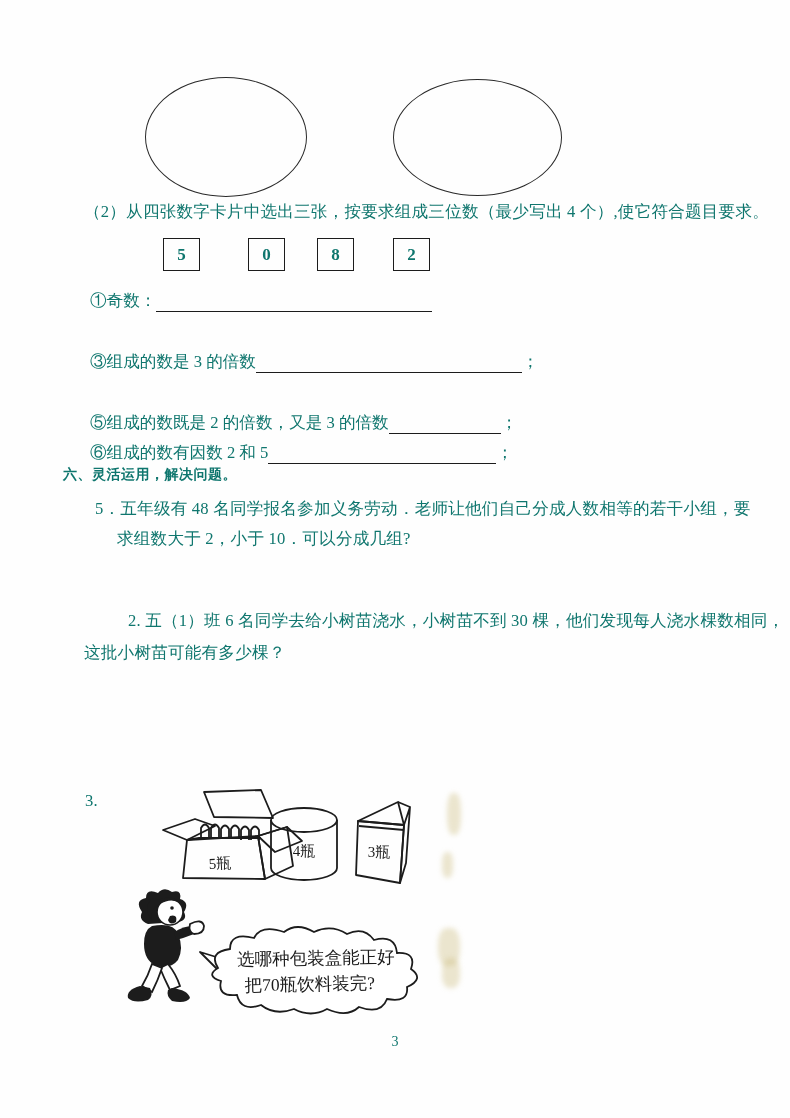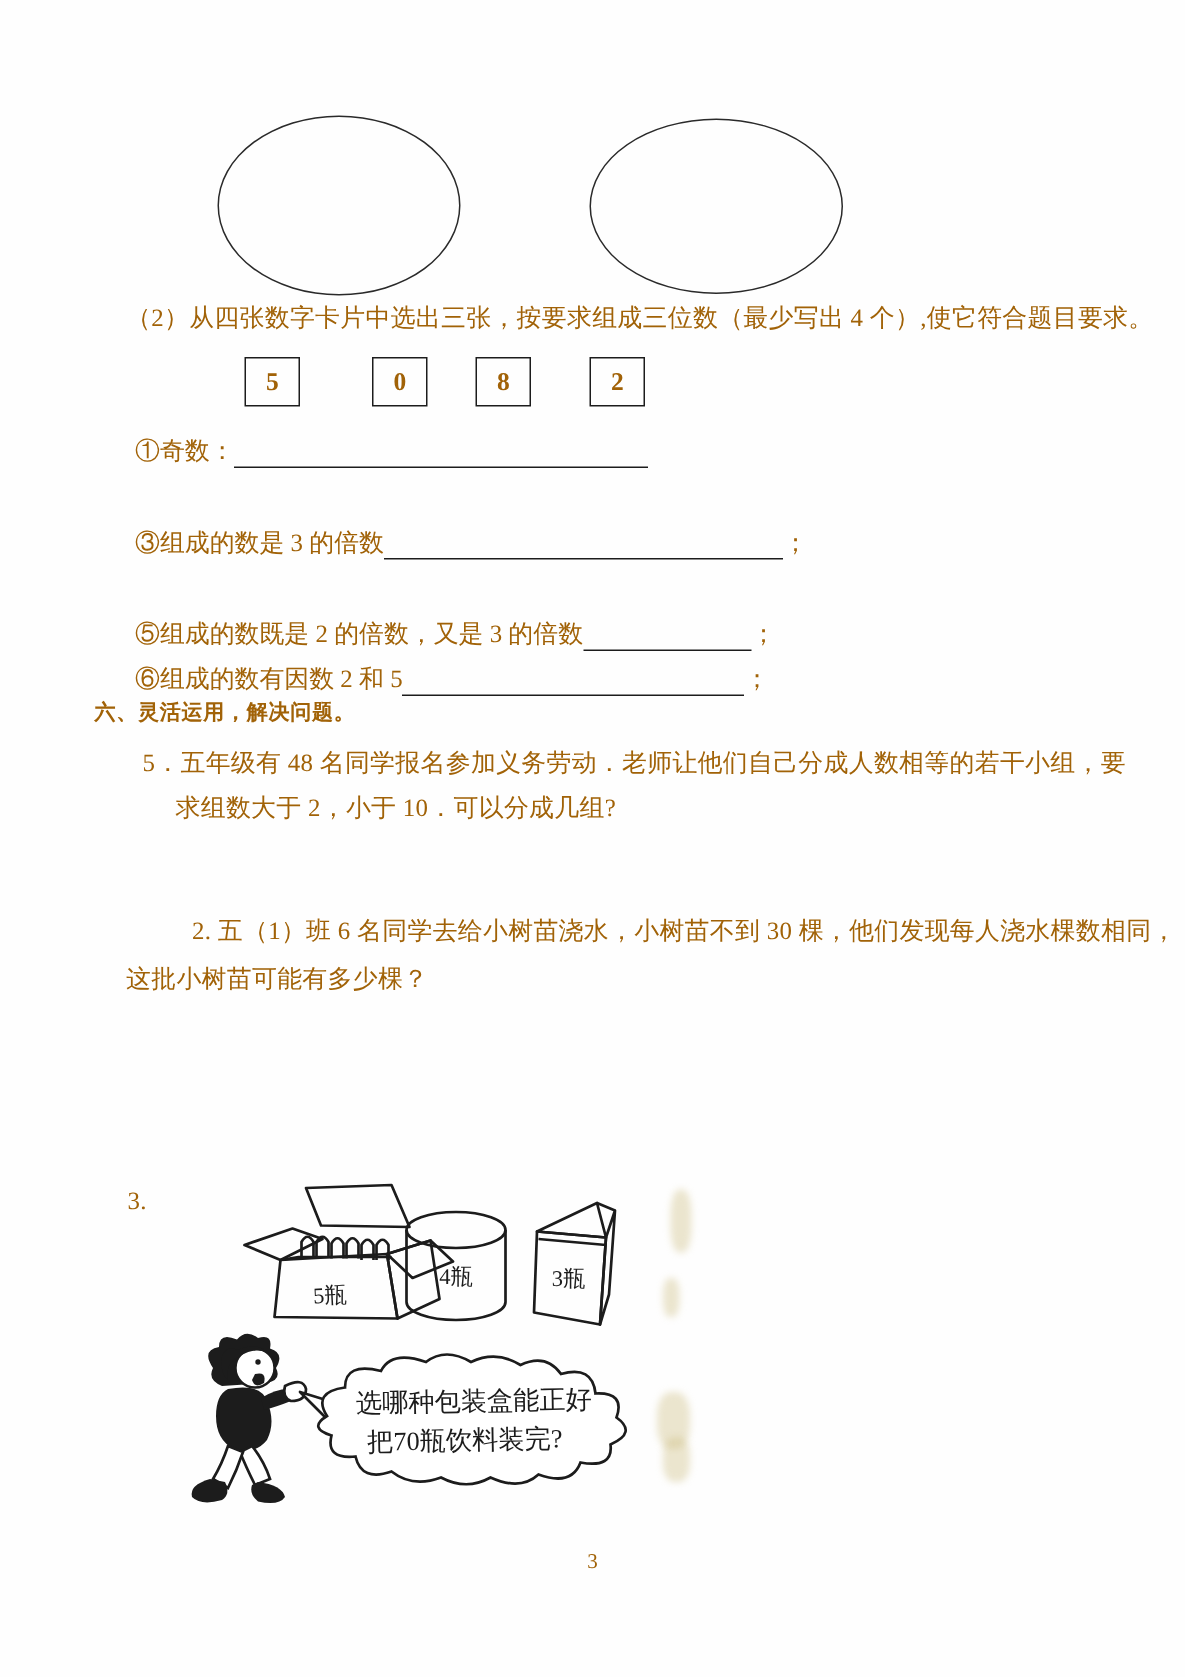--- a/index.html
+++ b/index.html
@@ -1,21 +1,21 @@
 <!DOCTYPE html>
 <html><head>
 <meta charset="utf-8">
 <style>
   html,body{margin:0;padding:0;background:#ffffff;}
   .page{
     position:relative;
     width:790px;height:1118px;
     background:#fefefe;
     font-family:"Liberation Serif","DejaVu Serif",serif;
-    color:#a16207;
+    color:#0f766e;
     overflow:hidden;
   }
   .ellipse{
     position:absolute;
     border:1.6px solid #2a2a2a;
     border-radius:50%;
     background:transparent;
   }
   .para{
     position:absolute;
@@ -190,21 +190,21 @@
 
       <path d="M46,78 Q54,88 58,100 L48,104 Q42,92 38,82 Z" fill="#ffffff" stroke="#1c1c1c" stroke-width="1.8"></path>
 
       <path d="M30,78 Q26,90 20,100 L30,106 Q36,94 40,82 Z" fill="#ffffff" stroke="#1c1c1c" stroke-width="1.8"></path>
 
       <path d="M18,100 Q4,104 6,112 Q12,118 26,114 Q32,110 28,102 Z" fill="#1c1c1c"></path>
       <path d="M50,102 Q66,104 68,112 Q64,118 50,115 Q44,110 46,104 Z" fill="#1c1c1c"></path>
     </svg>
   </div>
 
-  <div class="figure" style="left:198px;top:896px;">
+  <div class="figure" style="left:198px;top:920px;">
     <svg width="230" height="100" viewBox="0 0 230 100">
 
       <polygon points="28,40 2,32 28,58" fill="#ffffff" stroke="#1c1c1c" stroke-width="1.8" stroke-linejoin="round"></polygon>
 
       <path d="M20,48 Q10,32 32,29 Q32,12 56,18 Q63,4 86,12 Q99,2 116,12 Q133,4 149,14 Q166,6 176,20 Q197,14 199,33 Q219,32 213,49 Q227,59 209,67 Q211,83 189,79 Q183,95 161,87 Q149,98 129,89 Q113,98 96,89 Q77,96 63,85 Q43,92 39,75 Q19,77 23,61 Q7,56 20,48 Z" fill="#ffffff" stroke="#1c1c1c" stroke-width="1.8"></path>
       <text x="118" y="44" font-size="17.5" text-anchor="middle" transform="rotate(-1 118 44)">选哪种包装盒能正好</text>
       <text x="112" y="70" font-size="17.5" text-anchor="middle" transform="rotate(-1 112 70)">把70瓶饮料装完?</text>
     </svg>
   </div>
 

